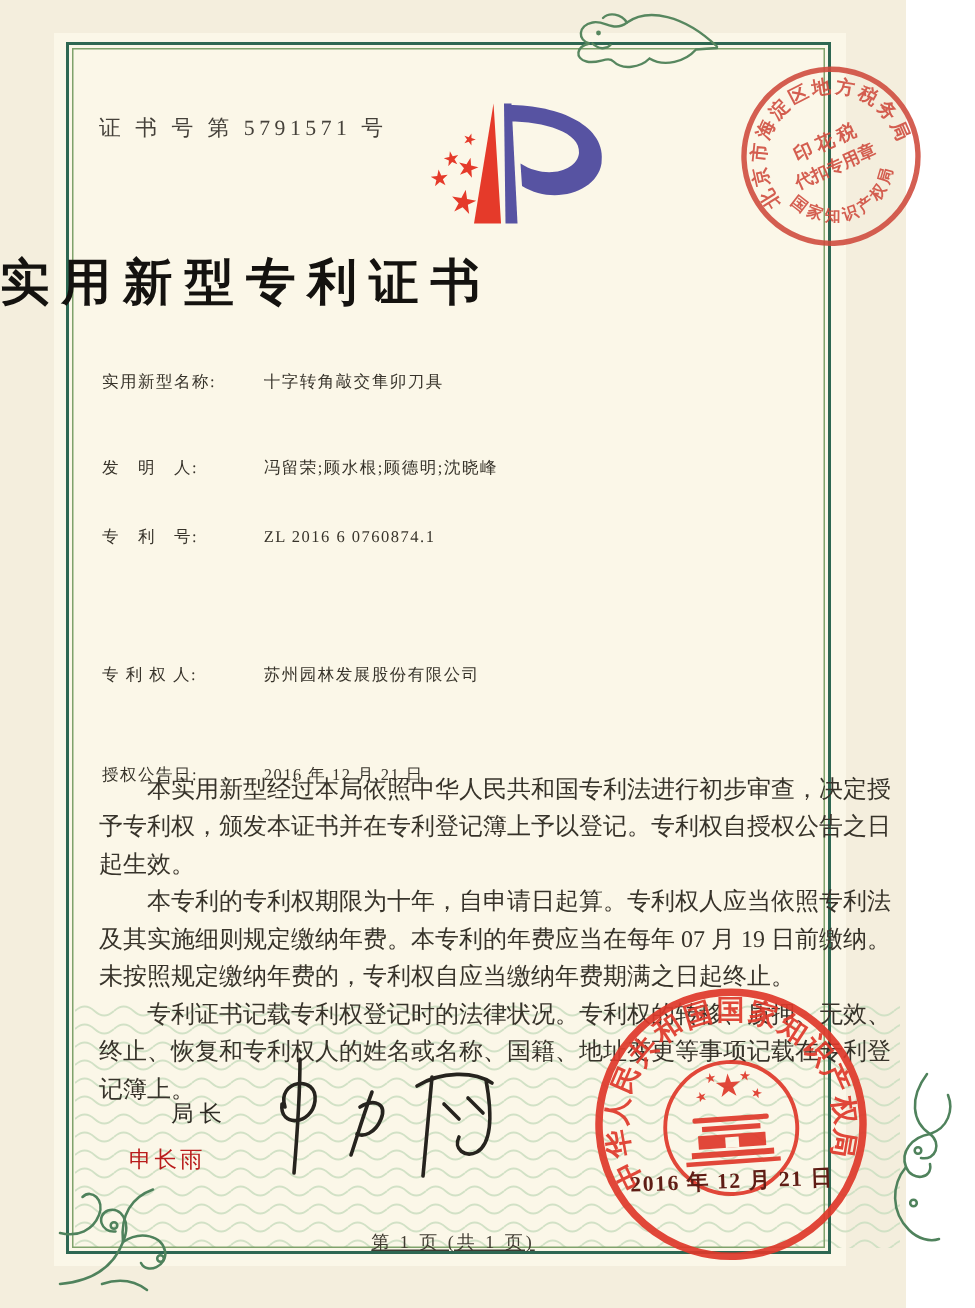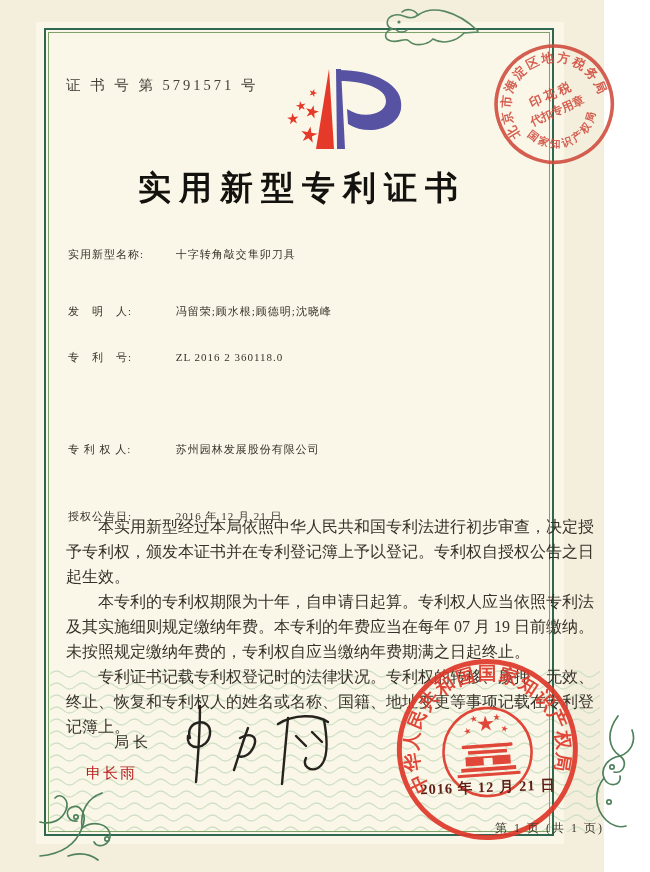--- a/index.html
+++ b/index.html
@@ -6,41 +6,41 @@
   body{width:650px;height:872px;overflow:hidden;
        font-family:"Liberation Serif","DejaVu Serif",serif;}
   .cert{position:relative;width:604px;height:872px;background:#f4eedd;}
   .inner-paper{position:absolute;left:36px;top:22px;right:40px;bottom:28px;background:#fbf7e8;}
   .frame{position:absolute;left:44px;top:28px;right:50px;bottom:36px;
          border:2px solid #2e6752;pointer-events:none;}
   .frame::before{content:"";position:absolute;inset:2px;border:1.5px solid #7fa26b;}
   
   .cert-no{position:absolute;left:66px;top:76px;font-size:14.5px;color:#45413a;letter-spacing:3px;}
   
-  .title{position:absolute;left:0;right:0;top:166px;text-align:center;
+  .title{position:absolute;left:0;right:0;top:166px;text-align:left;
          font-size:33px;font-weight:600;color:#14120f;letter-spacing:8px;}
   
   .field{position:absolute;left:68px;font-size:11px;color:#37332a;letter-spacing:1px;white-space:nowrap;}
   .field .lbl{display:inline-block;min-width:104px;}
   
   .body-text{position:absolute;left:66px;top:514px;width:528px;
              font-size:16px;line-height:25px;color:#37332a;text-align:justify;}
   .body-text p{margin:0;text-indent:2em;}
   
   .waves{position:absolute;left:50px;top:666px;width:550px;height:166px;}
   .sig-title{position:absolute;left:86px;top:733px;font-size:15px;color:#2e2b24;letter-spacing:4px;margin-left:28px;}
   .sig-name{position:absolute;left:86px;top:764px;font-size:15px;color:#b91c1c;letter-spacing:2px;}
   .sig-script{position:absolute;left:160px;top:698px;}
   .seal-wrap{position:absolute;left:390px;top:652px;transform:rotate(-4deg);opacity:.92;}
   .seal-date{position:absolute;left:378px;top:778px;width:220px;text-align:center;
              font-size:14.5px;color:#5f1d15;letter-spacing:1px;transform:rotate(-2deg);font-weight:600;}
   .tax-wrap{position:absolute;left:489px;top:38px;transform:rotate(-24deg);opacity:.88;}
   .logo{position:absolute;left:252px;top:56px;}
-  .footer{position:absolute;left:0;right:0;top:820px;text-align:right;
-          font-size:12px;color:#3f3a30;letter-spacing:2px;}
+  .footer{position:absolute;left:0;right:0;top:820px;text-align:center;
+          font-size:12px;color:#3f3a30;letter-spacing:2px;text-decoration:underline;}
   .orn{position:absolute;pointer-events:none;}
   svg text{font-family:"Liberation Serif","DejaVu Serif",serif;}
 </style>
 </head>
 <body>
 
 <div class="cert">
 
   <div class="inner-paper"></div>
 
@@ -128,21 +128,21 @@
   <div class="field" style="top:247px">
     <span class="lbl">实用新型名称:</span>
     <span>十字转角敲交隼卯刀具</span>
   </div>
   <div class="field" style="top:304px">
     <span class="lbl">发　明　人:</span>
     <span>冯留荣;顾水根;顾德明;沈晓峰</span>
   </div>
   <div class="field" style="top:350px">
     <span class="lbl">专　利　号:</span>
-    <span>ZL 2016 2 360118.0</span>
+    <span>ZL 2016 6 0760874.1</span>
   </div>
   <div class="field" style="top:442px">
     <span class="lbl">专 利 权 人:</span>
     <span>苏州园林发展股份有限公司</span>
   </div>
   <div class="field" style="top:509px">
     <span class="lbl">授权公告日:</span>
     <span>2016 年 12 月 21 日</span>
   </div>
 

